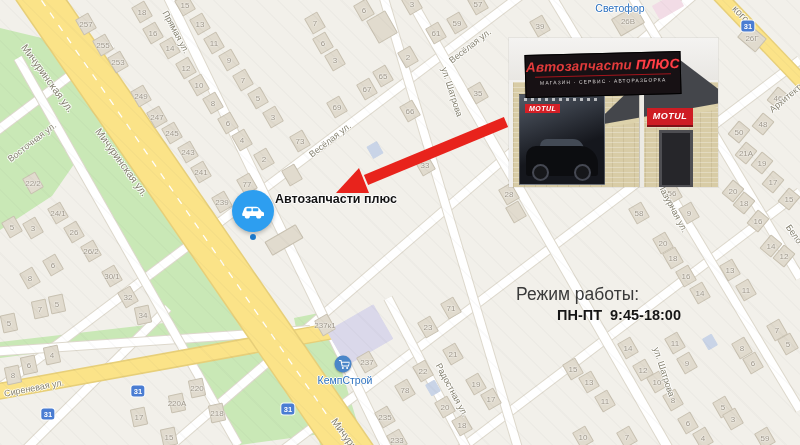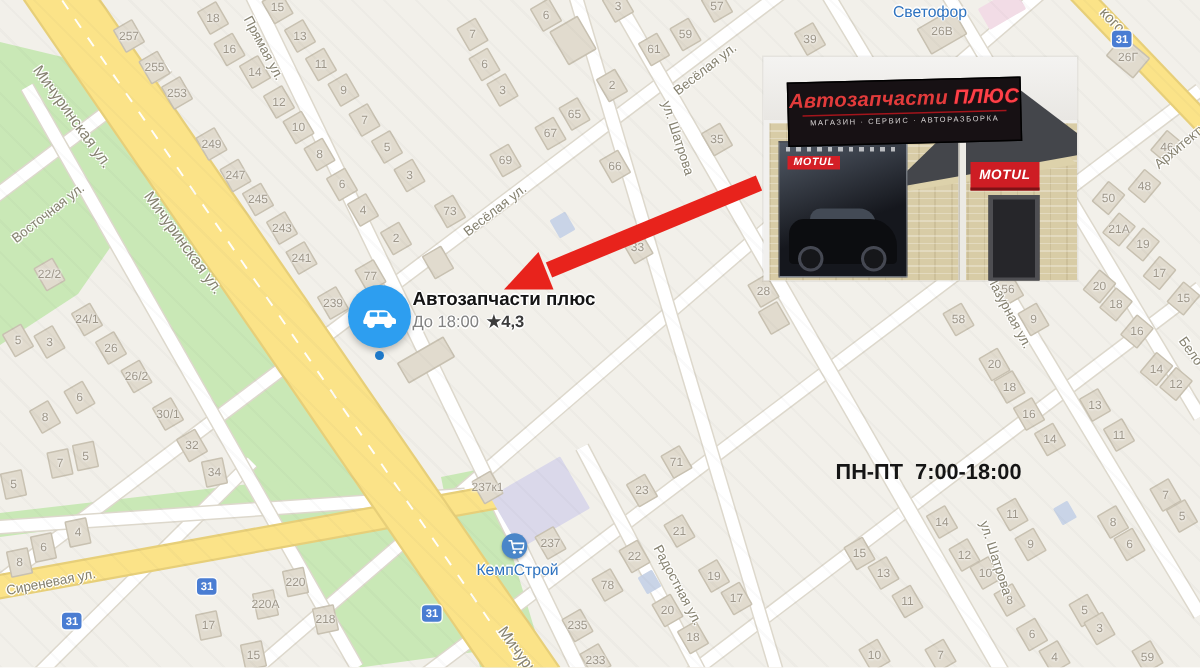--- a/index.html
+++ b/index.html
@@ -422,23 +422,20 @@
       <svg width="26" height="16" viewBox="0 0 26 16">
         <path d="M2.5 10.2 L4.2 5.6 Q4.9 3.8 6.9 3.8 L16.2 3.8 Q18.3 3.8 19.7 5.8 L21.6 8.6 23 9.1 Q24 9.5 24 10.6 L24 12.4 Q24 13 23.4 13 L21.3 13 A2.6 2.6 0 0 1 16.1 13 L9.9 13 A2.6 2.6 0 0 1 4.7 13 L3 13 Q2.2 13 2.2 12.2 L2.2 10.8 Q2.2 10.4 2.5 10.2 Z" fill="#fff"></path>
         <rect x="6.5" y="5.2" width="5" height="3" rx="0.6" fill="#2d9ef0"></rect>
         <rect x="12.8" y="5.2" width="5.5" height="3" rx="0.6" fill="#2d9ef0"></rect>
       </svg>
     </div>
     <div class="pin-dot"></div>
   </div>
   <div class="pin-label">
     <div class="pin-title">Автозапчасти плюс</div>
-    <div class="pin-sub">
-      <span class="pin-hours">До 18:00</span><span class="pin-rating">★4,3</span>
-    </div>
   </div>
 
   <div class="photo">
     <div class="ph-sky"></div>
     <div class="ph-wall"></div>
     <div class="ph-gable"></div>
     <div class="ph-roof"></div>
     <div class="ph-pipe"></div>
     <div class="ph-window"></div>
     <div class="ph-motul2">MOTUL</div>
@@ -456,15 +453,16 @@
       <div class="ph-wheel w1"></div>
       <div class="ph-wheel w2"></div>
     </div>
   </div>
 
   <svg class="arrow-svg" width="800" height="445" viewBox="0 0 800 445">
     <line x1="506" y1="122" x2="366" y2="180" stroke="#e8231c" stroke-width="11"></line>
     <polygon points="336,193 369,193 359,168" fill="#e8231c"></polygon>
   </svg>
 
-  <div class="sched-l1">ПН-ПТ  7:00-18:00</div>
+  <div class="sched-title">Режим работы:</div>
+  <div class="sched-l1">ПН-ПТ  9:45-18:00</div>
 
 </div>
 
 </body></html>

